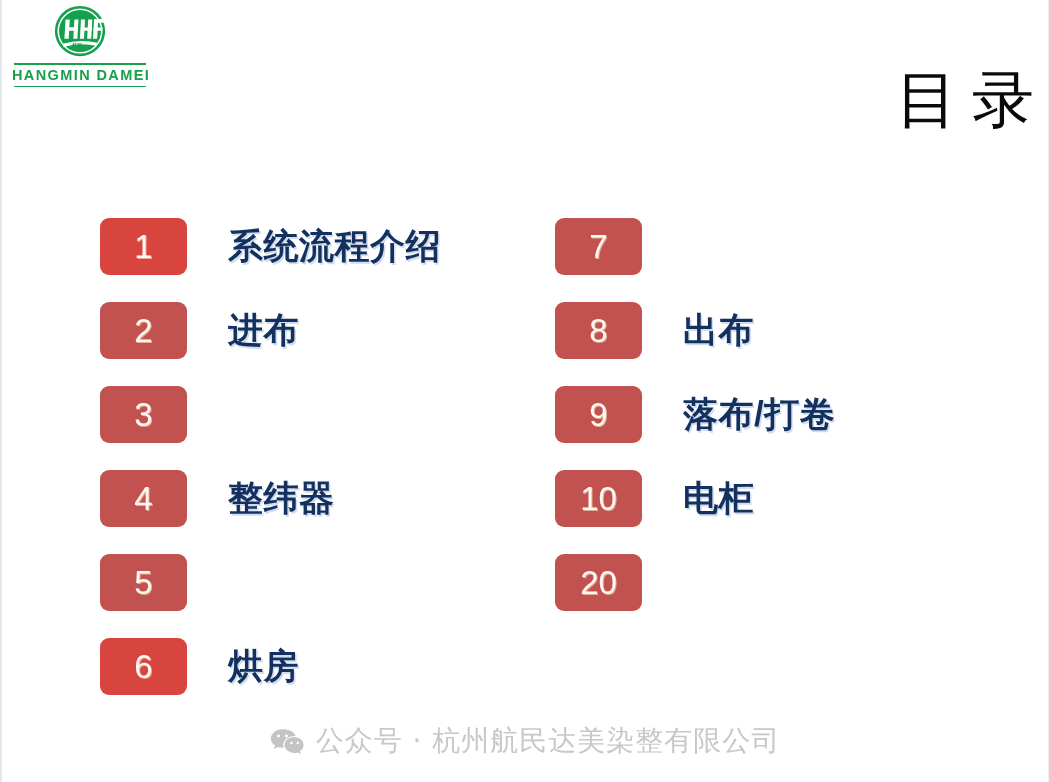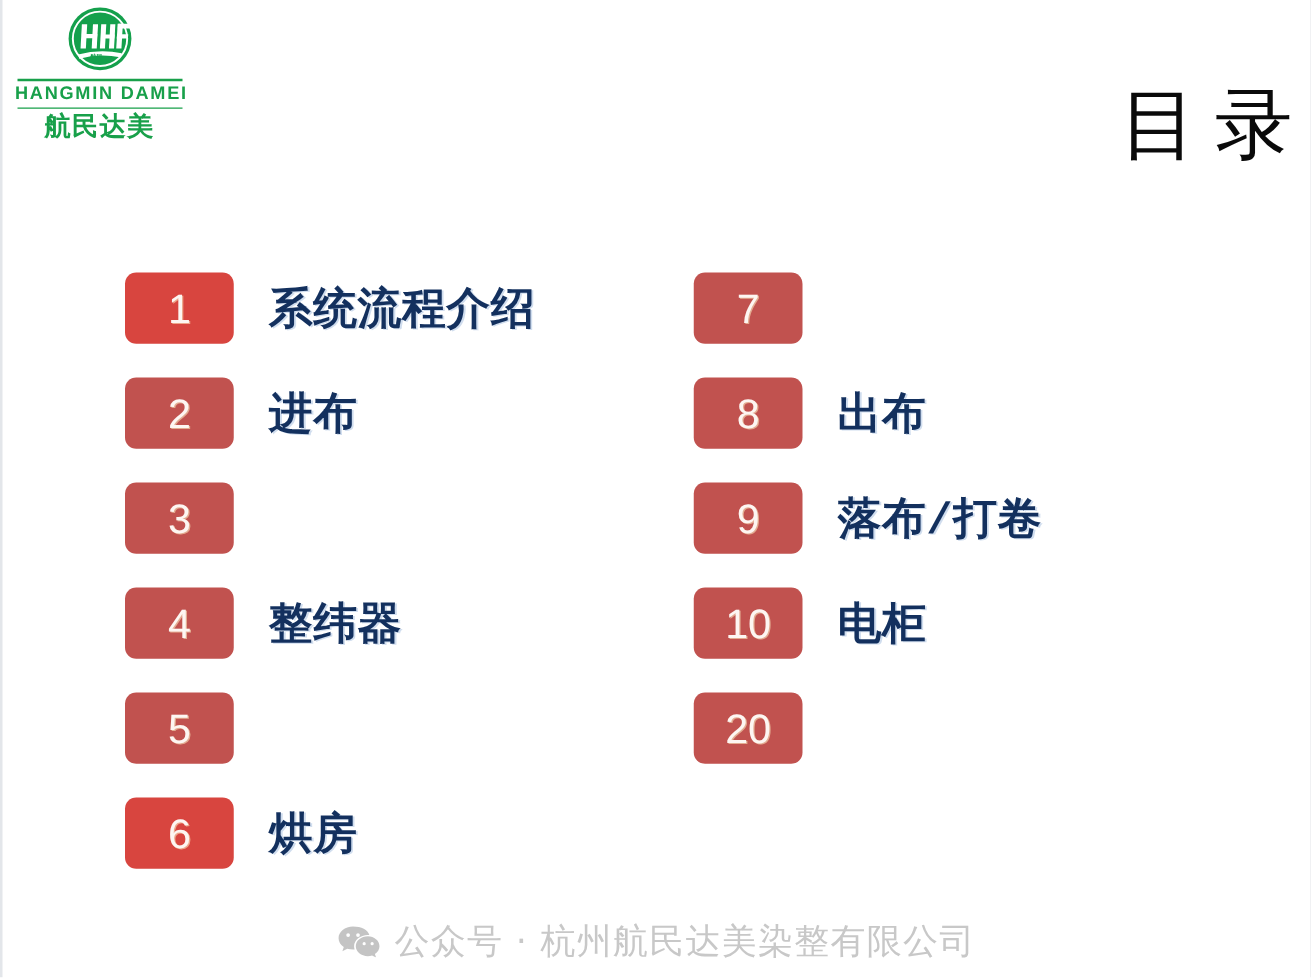--- a/index.html
+++ b/index.html
@@ -112,36 +112,36 @@
     font-size: 33px;
     font-weight: 400;
     color: #fdf6f2;
     letter-spacing: 0px;
     text-shadow: 1px 1px 0 rgba(255,245,200,0.55);
   }
   .toc-badge.bright {
     background: #d8453f;
   }
   .toc-label {
-    margin-left: 28px;
-    font-family: Liberation Mono, monospace;
+    margin-left: 41px;
+    font-family: Liberation Sans, sans-serif;
     font-size: 35px;
     font-weight: 700;
     color: #13305e;
     letter-spacing: 0.5px;
     white-space: nowrap;
     text-shadow: 1.5px 1.5px 0 rgba(200,215,235,0.85);
   }
 
   
   .footer-wm {
     position: absolute;
     left: 0;
     right: 0;
-    bottom: 10px;
+    bottom: 22px;
     display: flex;
     align-items: center;
     justify-content: center;
     gap: 12px;
     opacity: 1;
   }
   .wechat-icon {
     width: 34px;
     height: 26px;
     display: block;
@@ -180,21 +180,20 @@
       <g fill="#ffffff">
         <path d="M14 41 q18 -5 36 -1 l-1.2 3.3 q-17 -3.6 -34 1.1 z"></path>
       </g>
       <g fill="#14a04c" font-size="5.2" font-family="DejaVu Sans, sans-serif" font-weight="bold">
         <text x="24" y="44.6">航民</text>
       </g>
     </svg>
     <div class="logo-rule"></div>
     <div class="logo-en">HANGMIN DAMEI</div>
     <div class="logo-rule bottom"></div>
-    <div class="logo-cn">航民达美</div>
   </div>
 
   <div class="page-title">目录</div>
 
   <div class="toc">
 
     <div class="toc-col left">
       <div class="toc-item">
         <div class="toc-badge bright">1</div>
         <div class="toc-label">系统流程介绍</div>

